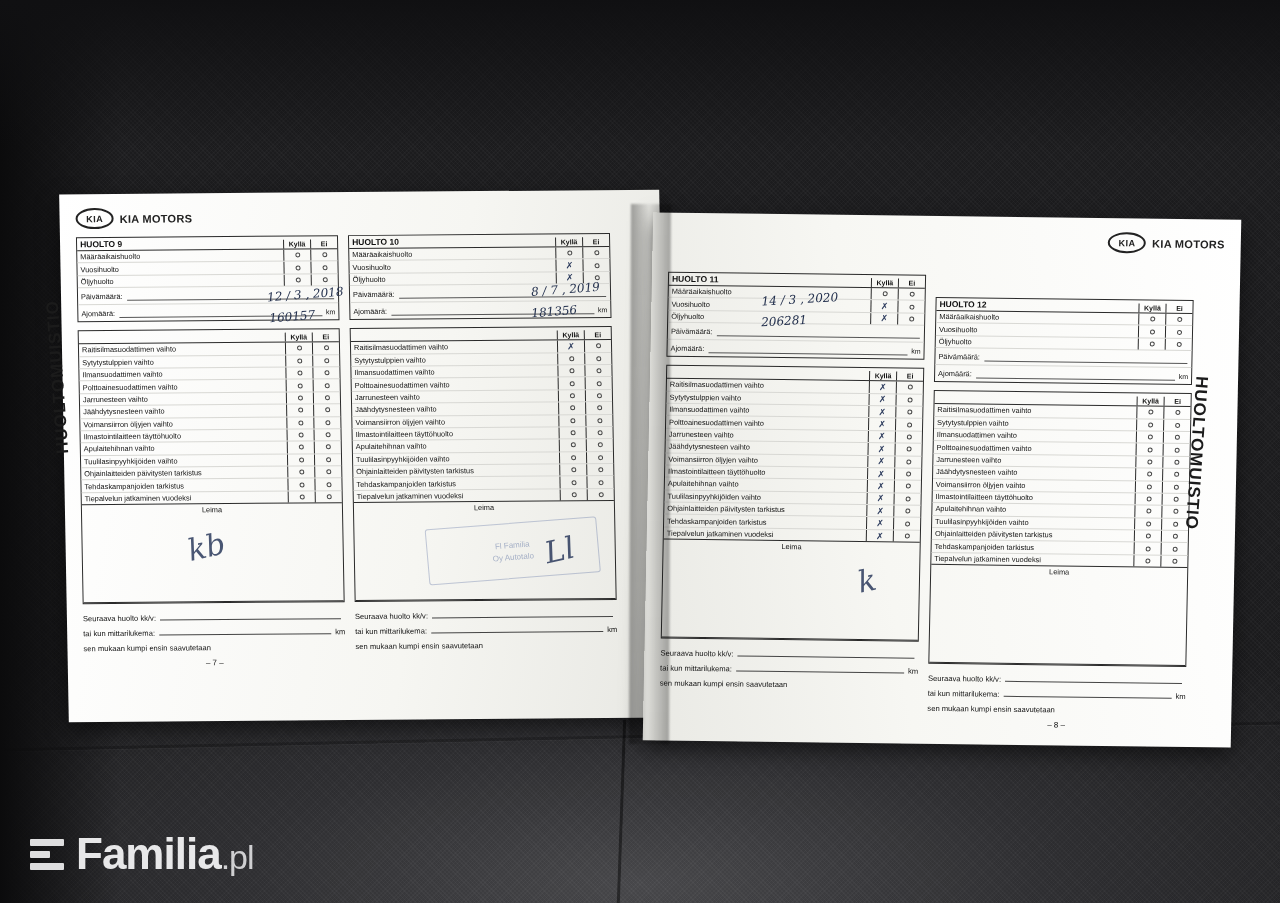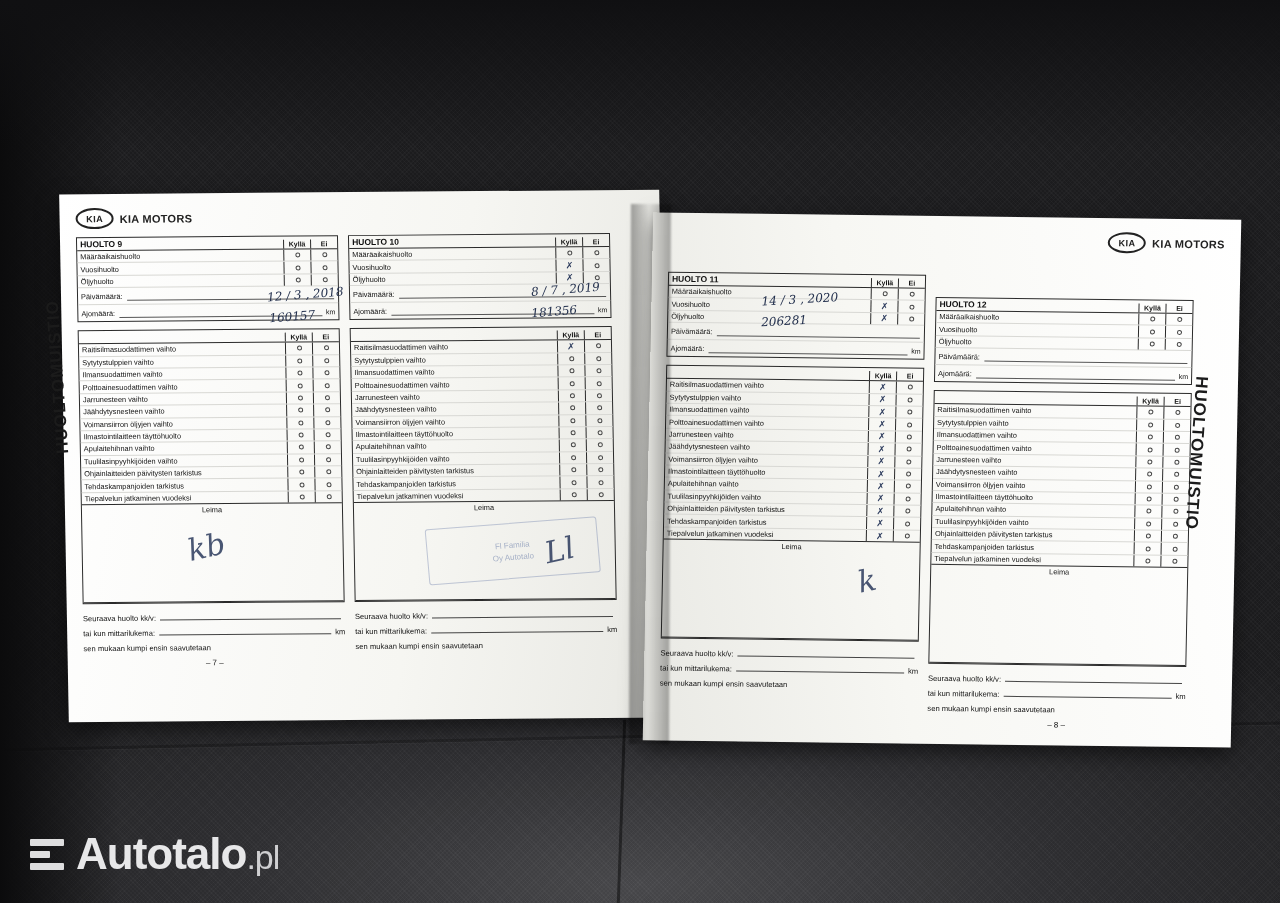--- a/index.html
+++ b/index.html
@@ -914,16 +914,16 @@
   <span class="vert l">HUOLTOMUISTIO</span>
   <span class="vert r">HUOLTOMUISTIO</span>
 
   <div class="wm">
     <div class="wm-bars">
         <i></i>
         <i class="s"></i>
         <i></i>
       </div>
     <div class="wm-text">
-      <span>Autotalo</span><span class="pl">.pl</span>
+      <span>Familia</span><span class="pl">.pl</span>
     </div>
   </div>
 </div>
 
 </body></html>

